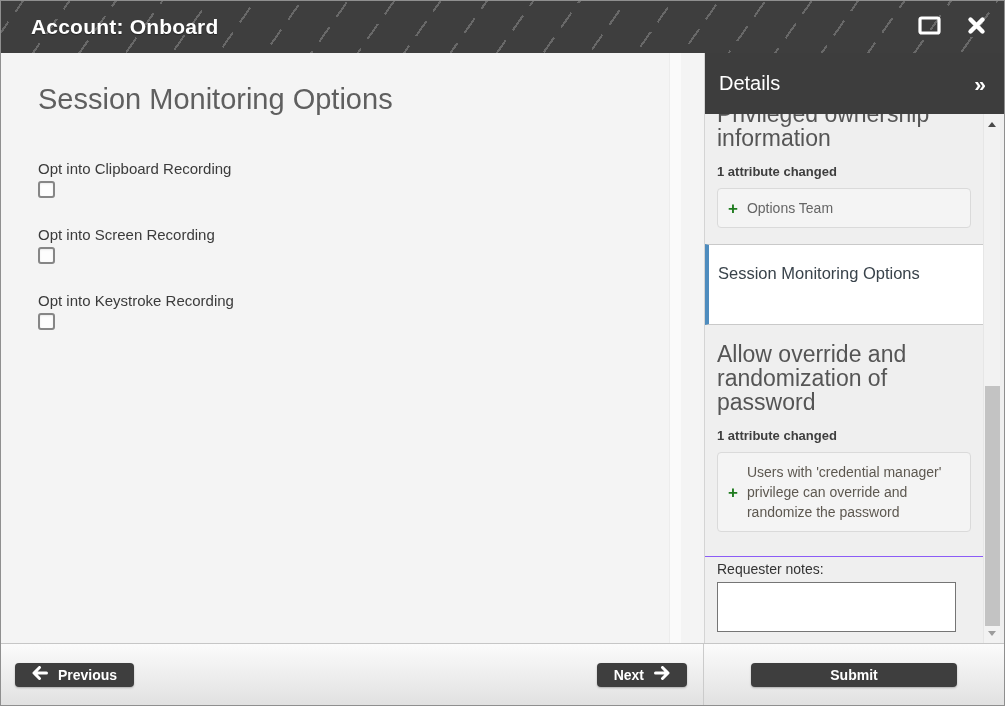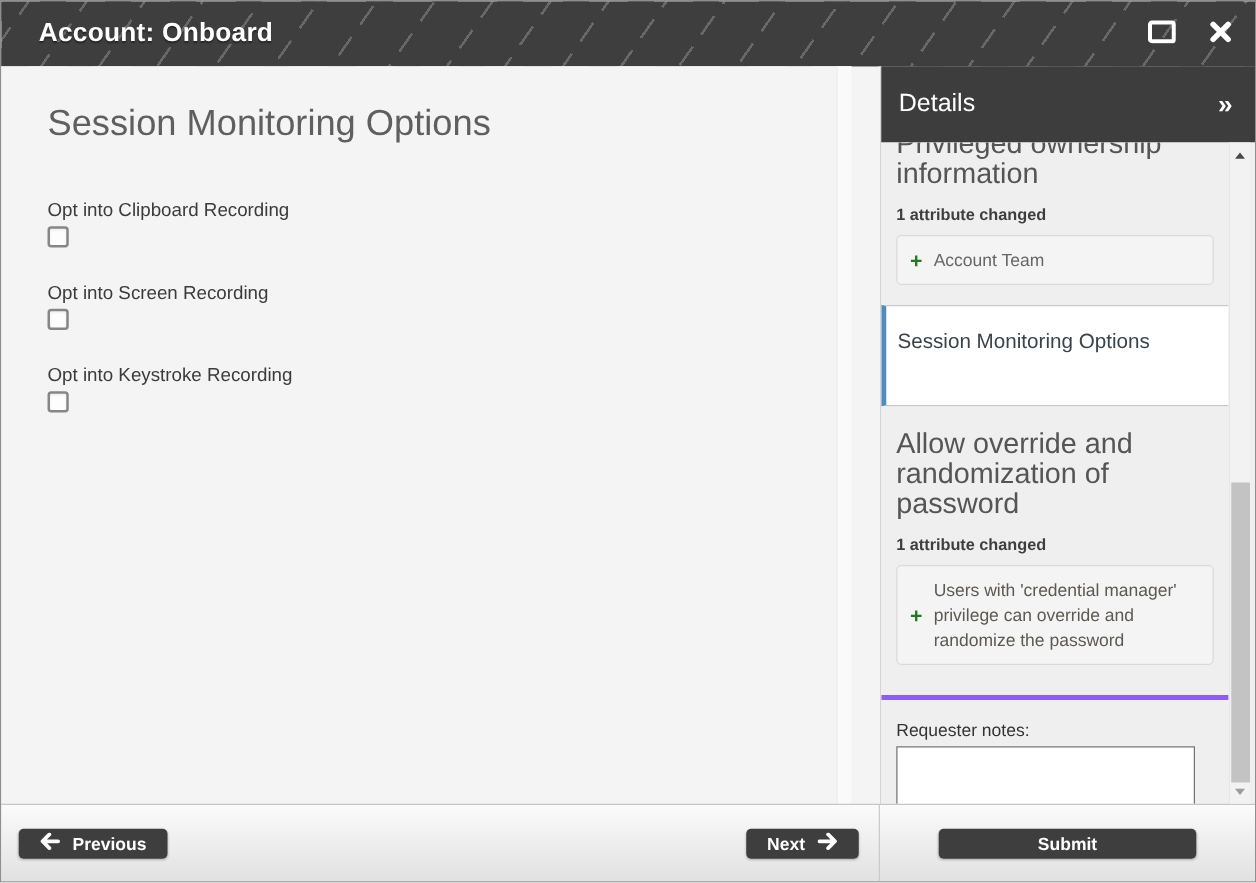--- a/index.html
+++ b/index.html
@@ -74,21 +74,21 @@
 
   .sb-active {
     border-top:1px solid #c9c9c9; border-bottom:1px solid #c9c9c9;
     background:#fff; border-left:4px solid #4e8cbe;
     padding:19px 12px 41px 9px; cursor:pointer;
   }
   .sb-active .active-heading { font-size:16.5px; color:#39434b; }
 
   .sb-section.third { padding-top:17px; padding-bottom:24px; }
 
-  .sb-notes { border-top:4px solid #8b5cf6; padding:16px 12px 0 12px; }
+  .sb-notes { border-top:1px solid #8b5cf6; padding:4px 12px 0 12px; }
   .notes-label { font-size:14px; color:#333; margin-bottom:5px; }
   .notes-input {
     width:239px; height:50px; background:#fff;
     border:1px solid #757575; resize:none;
     font:13px "Liberation Sans", sans-serif; padding:4px;
   }
 
   
   .sb-scrollbar { width:17px; flex:none; position:relative; background:#f2f2f2; margin-right:4px; border-left:1px solid #e6e6e6; }
   .sb-arrow { position:absolute; left:0; width:16px; height:16px; display:flex; align-items:center; justify-content:center; cursor:pointer; background:none; border:none; }
@@ -176,21 +176,21 @@
       </div>
 
       <div class="sidebar-body">
         <div class="scroll-content">
 
           <div class="sb-section">
             <div class="sb-heading clipped">Privileged ownership information</div>
             <div class="sb-changed">1 attribute changed</div>
             <div class="sb-box">
               <span class="plus-icon">+</span>
-              <span class="sb-box-text">Account Team</span>
+              <span class="sb-box-text">Options Team</span>
             </div>
           </div>
 
           <div class="sb-active">
             <div class="active-heading">Session Monitoring Options</div>
           </div>
 
           <div class="sb-section third">
             <div class="sb-heading">Allow override and randomization of password</div>
             <div class="sb-changed">1 attribute changed</div>

